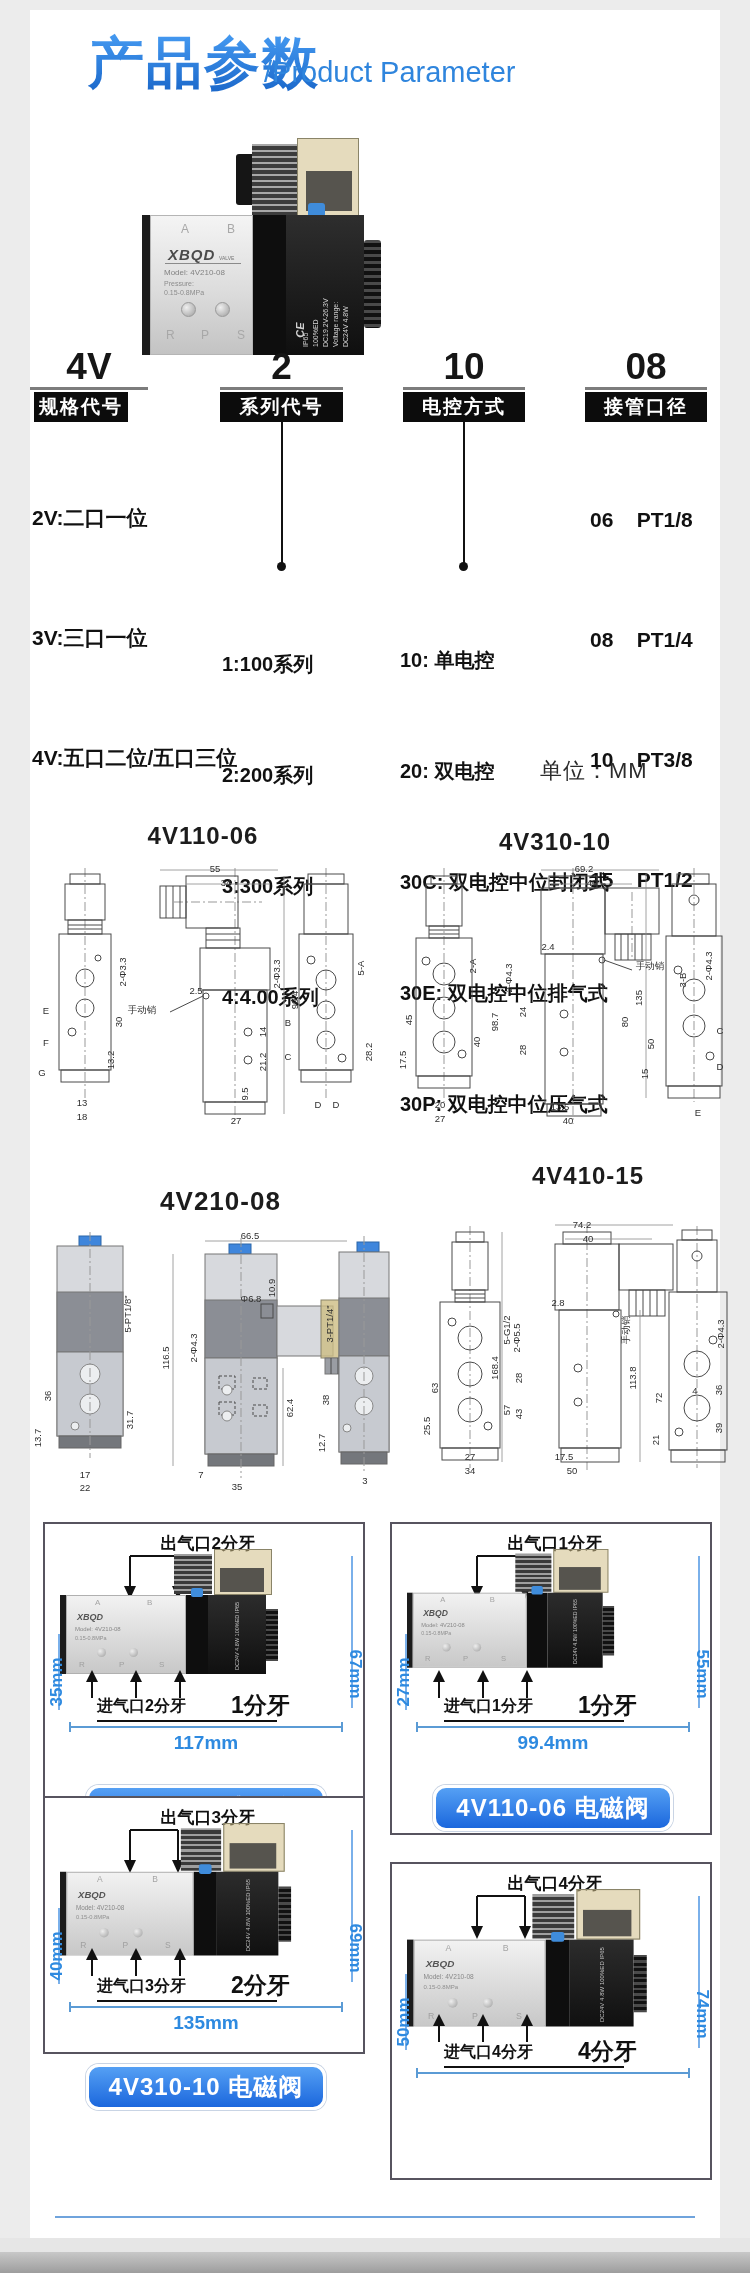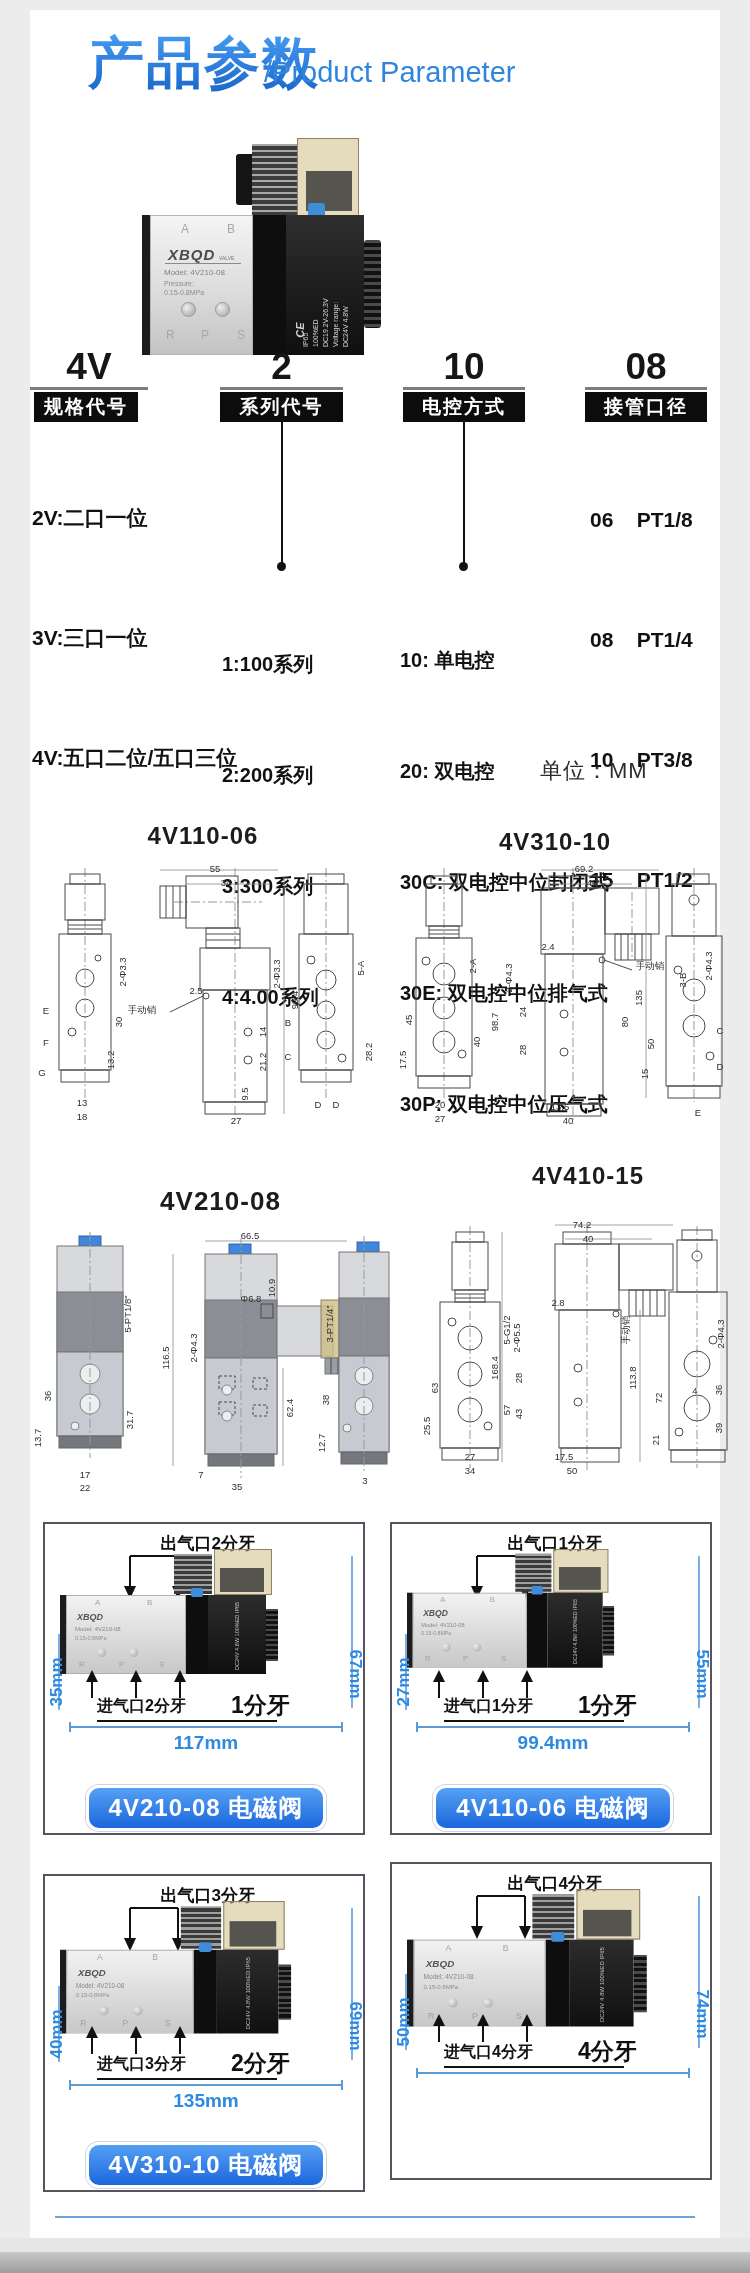--- a/index.html
+++ b/index.html
@@ -156,21 +156,21 @@
       <div class="ph-hole" style="left:30px;"></div>
       <div class="ph-hole" style="left:64px;"></div>
       <span class="ph-port-t ph-r">R</span>
       <span class="ph-port-t ph-p">P</span>
       <span class="ph-port-t ph-s">S</span>
     </div>
   </div>
 
   <div class="code-num" style="left:30px;top:346px;width:118px;">4V</div>
   <div class="code-line" style="left:30px;top:387px;width:118px;"></div>
-  <div class="badge" style="left:34px;top:392px;width:104px;">规格代号</div>
+  <div class="badge" style="left:34px;top:392px;width:94px;">规格代号</div>
   <div class="speclist" style="left:32px;top:418px;">
     <div>2V:二口一位</div>
     <div>3V:三口一位</div>
     <div>4V:五口二位/五口三位</div>
   </div>
 
   <div class="code-num" style="left:220px;top:346px;width:123px;">2</div>
   <div class="code-line" style="left:220px;top:387px;width:123px;"></div>
   <div class="badge" style="left:220px;top:392px;width:123px;">系列代号</div>
   <div class="vline" style="left:281px;top:422px;height:142px;"></div>
@@ -589,21 +589,21 @@
         <polygon points="94,12 106,12 100,0"></polygon>
     </svg>
     <div class="in-label">进气口1分牙</div>
     <div class="thread-label">1分牙</div>
     <div class="black-line"></div>
     <div class="blue-line"></div>
     <div class="width-dim">99.4mm</div>
     <button class="model-btn">4V110-06 电磁阀</button>
   </div>
 
-  <div class="card r2" style="left:43px;top:1874px;height:318px;">
+  <div class="card r2" style="left:43px;top:1796px;height:258px;">
     <div class="out-label">出气口3分牙</div>
     <svg class="arrows" style="left:45px;top:30px;" width="120" height="46">
       <path d="M40,2 H88"></path>
         <line x1="40" y1="2" x2="40" y2="32"></line>
         <line x1="88" y1="2" x2="88" y2="32"></line>
       <polygon points="34,32 46,32 40,45"></polygon>
         <polygon points="82,32 94,32 88,45"></polygon>
     </svg>
     <div class="mini-valve s106">
       <div class="mv-plug"></div>

